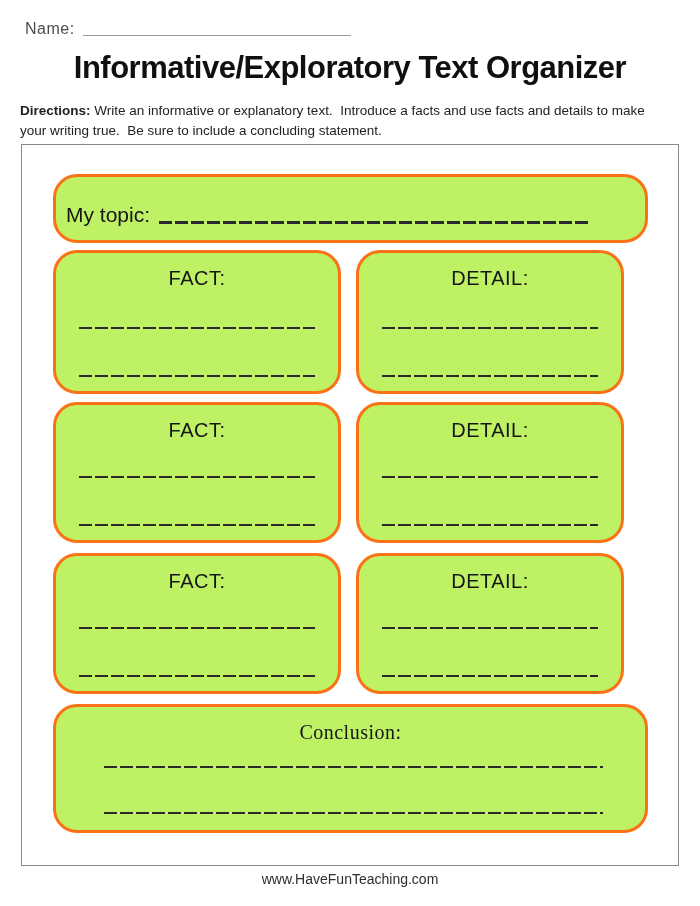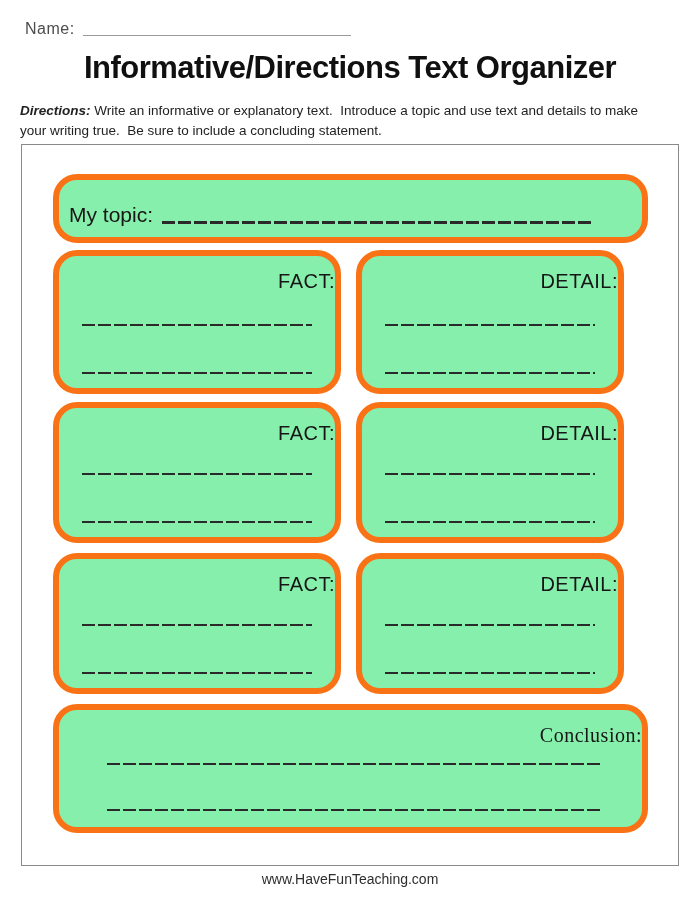--- a/index.html
+++ b/index.html
@@ -38,39 +38,39 @@
     letter-spacing: -0.5px;
   }
   .directions {
     position: absolute;
     left: 20px; top: 101px; width: 665px;
     font-size: 13.5px;
     line-height: 1.45;
     color: #222222;
     white-space: pre-wrap;
   }
-  .directions strong { font-weight: bold; font-style: italic; }
+  .directions strong { font-weight: bold; }
 
   
   .frame {
     position: absolute;
     left: 21px; top: 144px;
     width: 658px; height: 722px;
     border: 1px solid #8a8a8a;
     background: #ffffff;
   }
 
   .card {
     position: absolute;
-    border: 6px solid #f97316;
+    border: 3px solid #f97316;
     border-radius: 24px;
-    background: #86efac;
+    background: #bef264;
   }
   .card-label {
-    text-align: right;
+    text-align: center;
     font-size: 20px;
     color: #161616;
     padding-top: 14px;
     letter-spacing: 0.5px;
   }
 
   
   .blank-line {
     position: absolute;
     height: 2.5px;
@@ -107,23 +107,23 @@
   }
 </style>
 </head>
 <body>
 
 <div class="name-row">
   <span class="name-label">Name:</span>
   <span class="name-line"></span>
 </div>
 
-<h1 class="page-title">Informative/Directions Text Organizer</h1>
+<h1 class="page-title">Informative/Exploratory Text Organizer</h1>
 
-<p class="directions"><strong>Directions:</strong> <span>Write an informative or explanatory text.  Introduce a topic and use text and details to make</span>
+<p class="directions"><strong>Directions:</strong> <span>Write an informative or explanatory text.  Introduce a facts and use facts and details to make</span>
 <span>your writing true.  Be sure to include a concluding statement.</span></p>
 
 <div class="frame">
 
   <div class="card topic-box">
     <span class="topic-label">My topic:</span>
     <span class="topic-line"></span>
   </div>
 
   <div class="card fact-box row-0">

